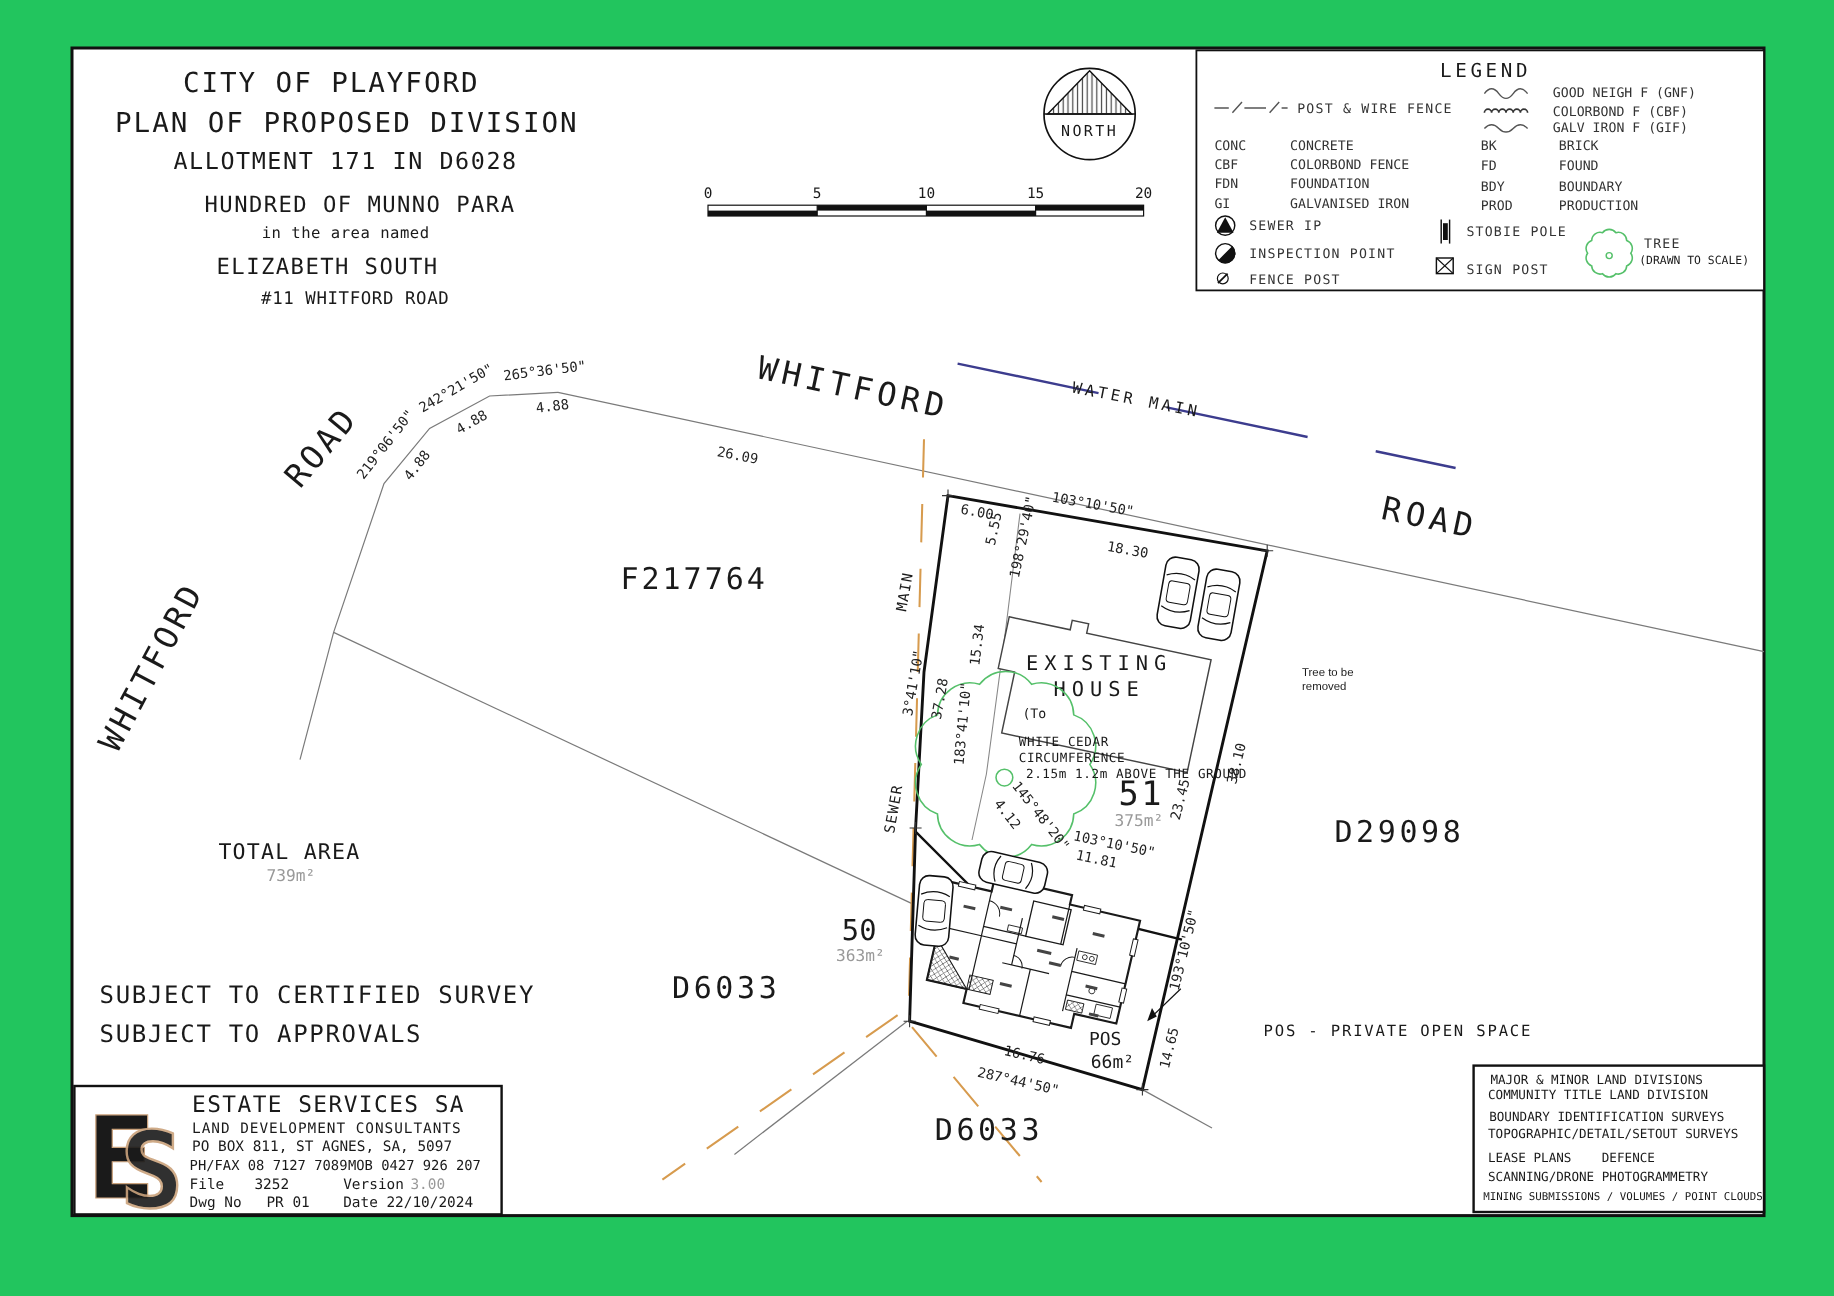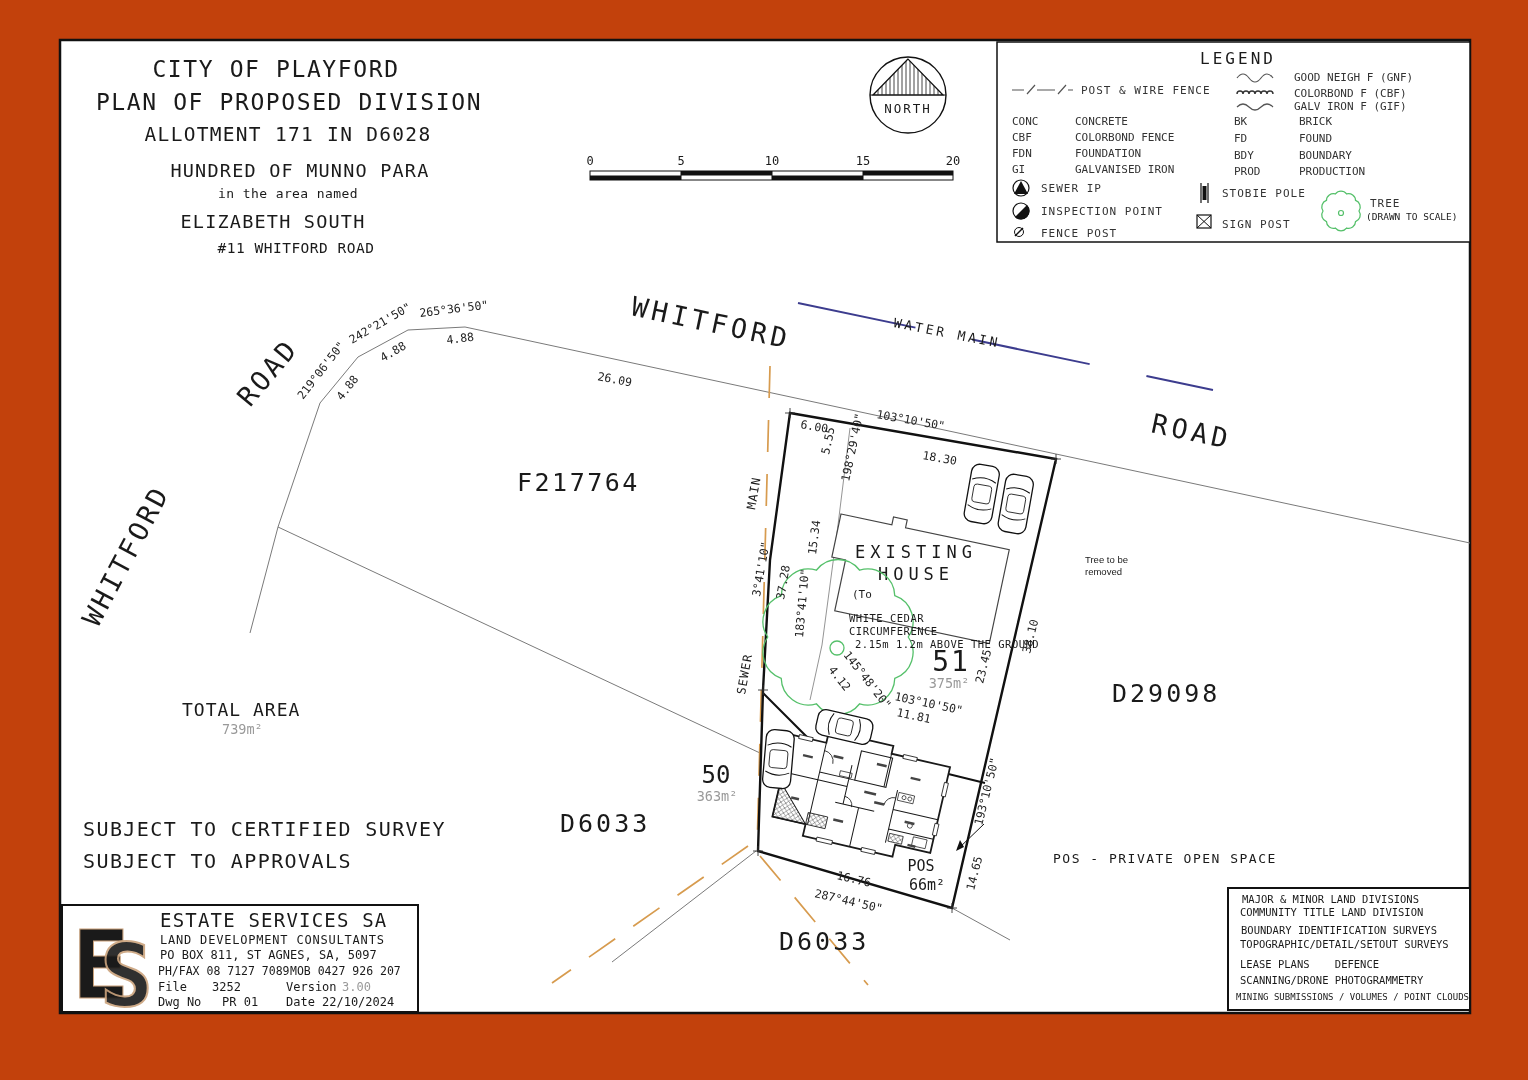--- a/index.html
+++ b/index.html
@@ -1,16 +1,16 @@
 <!DOCTYPE html>
 <html><head>
 <meta charset="utf-8">
 <style>
   html,body{margin:0;padding:0;background:#fff;}
-  #canvas{position:relative;width:1528px;height:1080px;background:#c2410c;overflow:hidden;}
+  #canvas{position:relative;width:1528px;height:1080px;background:#22c55e;overflow:hidden;}
   svg{position:absolute;left:0;top:0;}
   text{font-family:"DejaVu Sans Mono",monospace;fill:#1a1a1a;}
   .sans{font-family:"Liberation Sans",sans-serif;}
   .gray{fill:#999;}
   .leg{font-size:11px;fill:#333;}
   .dim{font-size:11.5px;fill:#222;}
   .pre{white-space:pre;}
 </style>
 </head>
 <body>

